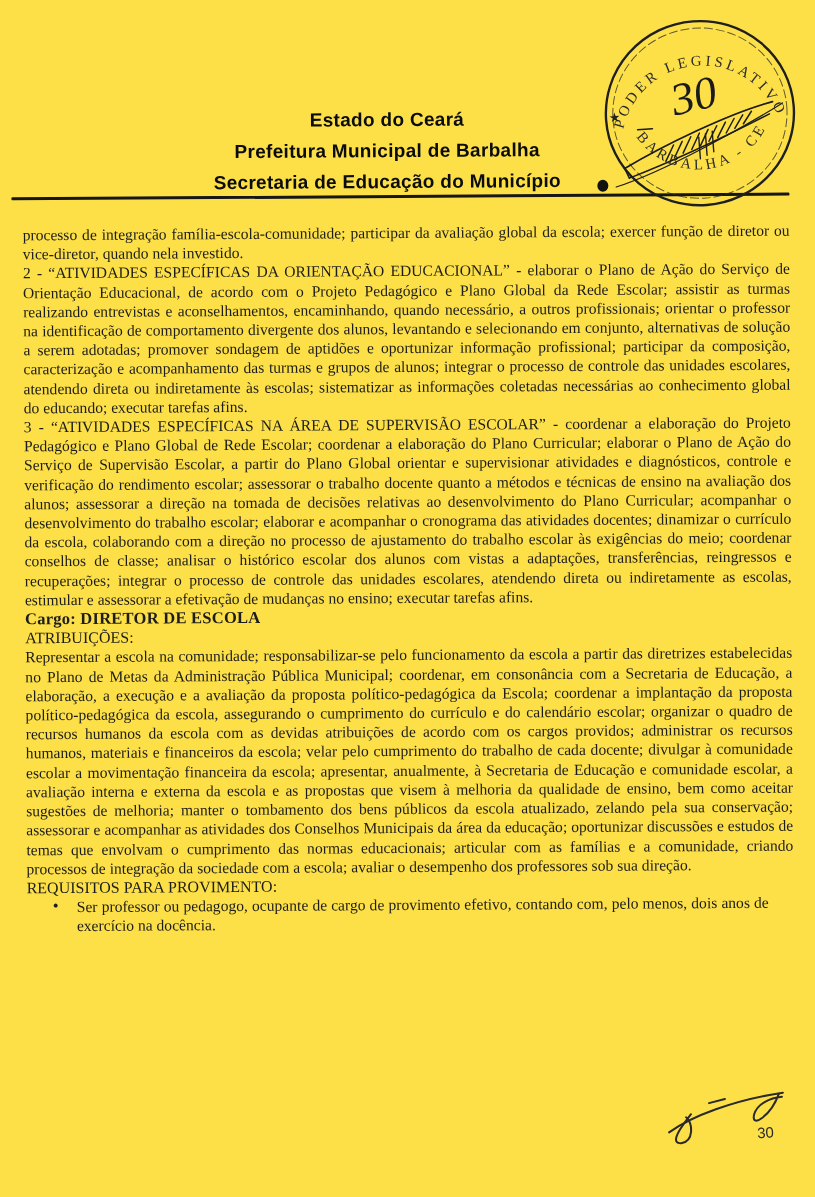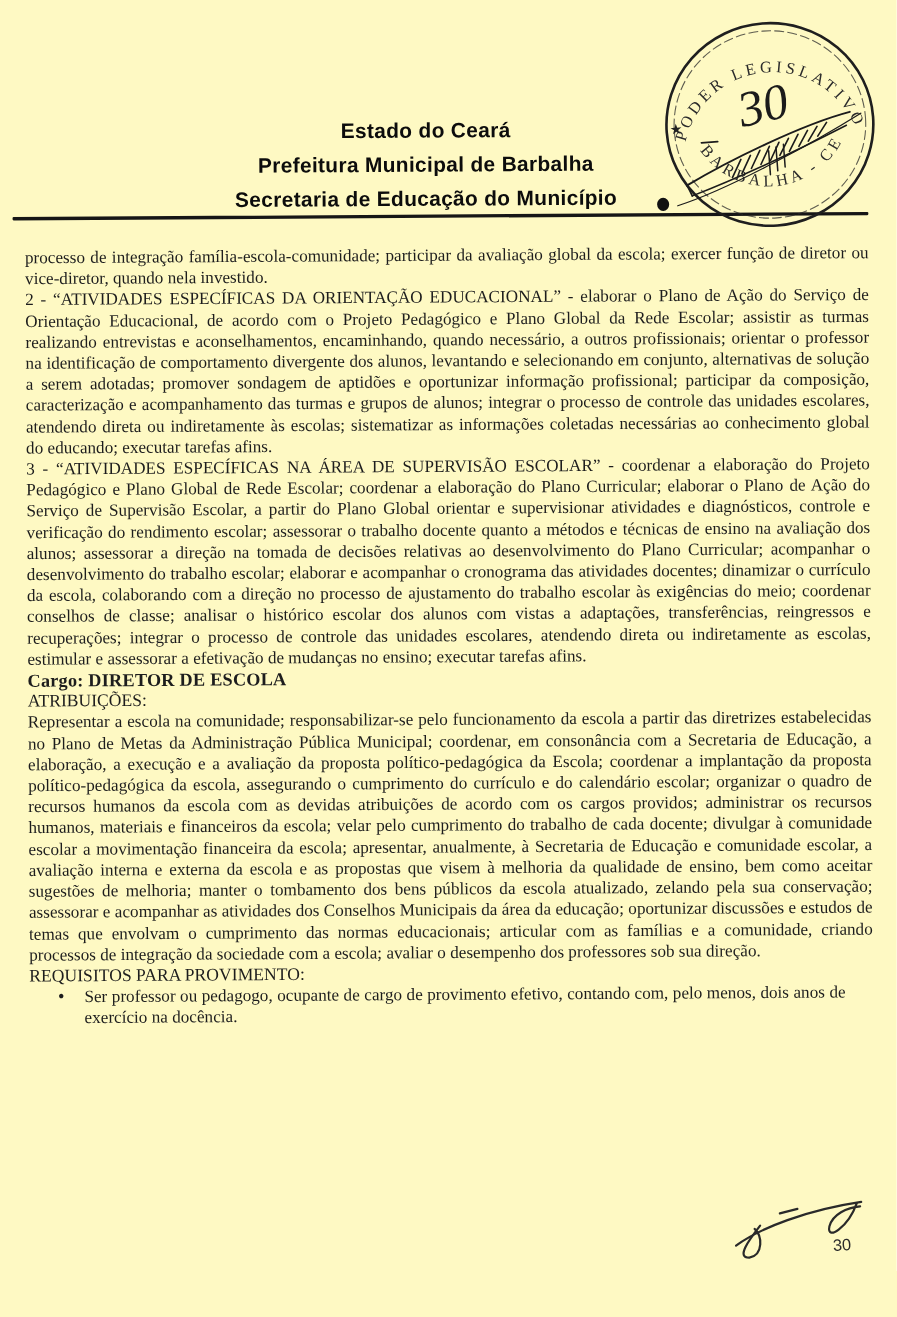--- a/index.html
+++ b/index.html
@@ -5,21 +5,21 @@
   * { box-sizing: border-box; }
   html, body { margin: 0; padding: 0; }
   body {
     width: 815px; height: 1197px;
     background: #ffffff;
     position: relative;
     overflow: hidden;
     font-family: "Liberation Serif", serif;
     color: #1d1d1d;
   }
-  .page { position: absolute; inset: 0; background: #fef9c3; }
+  .page { position: absolute; inset: 0; background: #fde047; }
   .skew {
     position: absolute; inset: 0;
     transform: rotate(-0.35deg);
     transform-origin: 400px 620px;
   }
   .letterhead {
     position: absolute; top: 104px; left: 0; width: 780px;
     text-align: center;
     font-family: "Liberation Sans", sans-serif;
     font-weight: bold;

